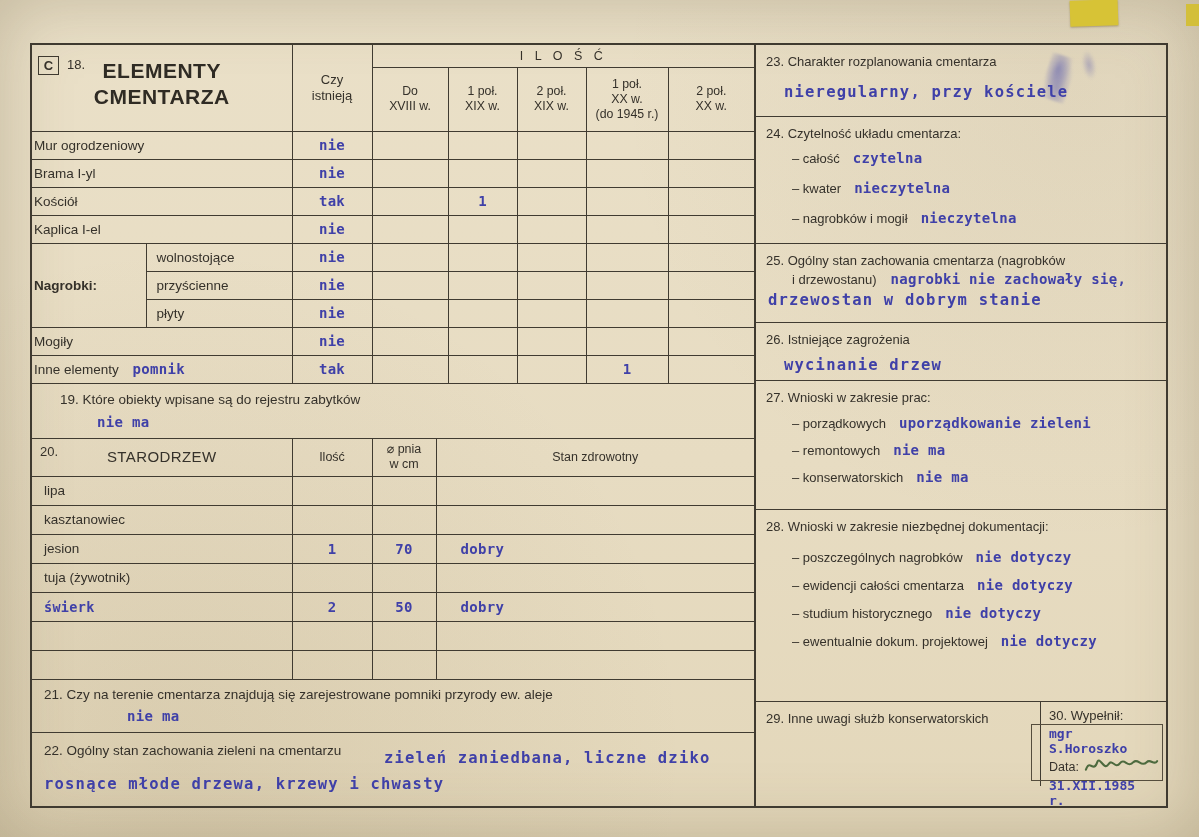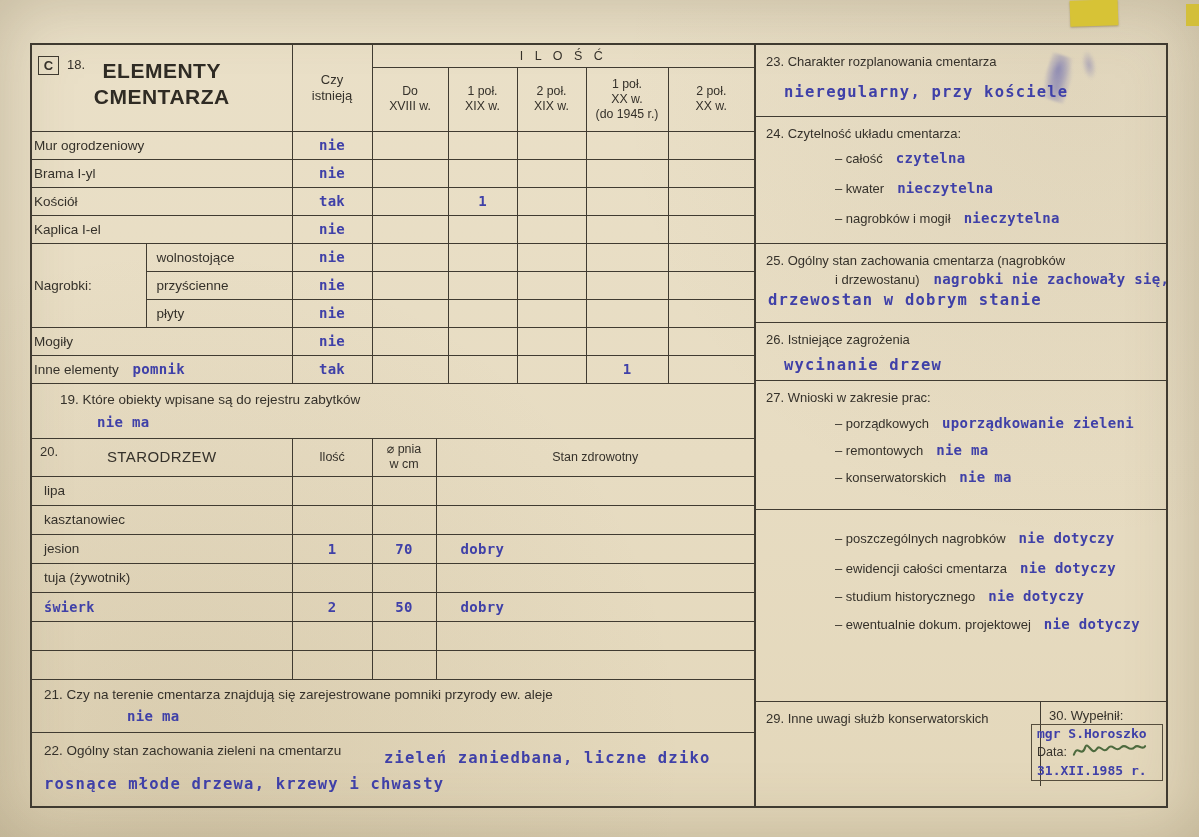--- a/index.html
+++ b/index.html
@@ -53,21 +53,21 @@
   .no18 { position:absolute; left:35px; top:12px; font-size:13px; color:#35312a; }
   .t18title {
     margin-top:13px; text-align:center; font-size:21px; font-weight:700;
     letter-spacing:.5px; line-height:26px; color:#2f2b24;
   }
   .czycell { text-align:center; font-size:13px; line-height:16px; color:#35312a; }
   .ilosccell { height:22px; text-align:center; font-size:12.5px; letter-spacing:4px; color:#35312a; }
   .period { height:64px; text-align:center; font-size:12.3px; line-height:15px; color:#35312a; }
   .t18 .lbl { height:28px; padding-left:2px; font-size:13.5px; }
   .t18 .sub { padding-left:10px; }
-  .t18 .grp { vertical-align:middle; }
+  .t18 .grp { vertical-align:middle;font-weight:bold; }
   .ctr { text-align:center; }
 
   
   .s19 { position:relative; height:54px; }
   .s19 .slabel { position:absolute; left:28px; top:8px; font-size:13.5px; }
   .s19 .sans  { position:absolute; left:65px; top:30px; }
   .s21 { position:relative; height:52px; }
   .s21 .slabel { position:absolute; left:12px; top:7px; font-size:13.5px; }
   .s21 .sans  { position:absolute; left:95px; top:28px; }
   .s22 { position:relative; height:78px; border-top:1.8px solid #403b31;text-align:right; }
@@ -85,21 +85,21 @@
   .t20 .no20 { position:absolute; left:8px; top:5px; font-size:13px; }
   .t20 .sttl { font-size:15px; letter-spacing:.4px; }
   .t20 td.name { height:29px; padding-left:12px; font-size:13.5px; text-align:left; }
   .t20 td.health { text-align:left; padding-left:24px; }
 
   
   .rsec { position:relative; border-bottom:1.8px solid #403b31; padding:8px 8px 0 10px; }
   .rsec:last-child { border-bottom:none; }
   .rlabel { font-size:13px; line-height:17px; }
   .item { display:flex; align-items:baseline; gap:13px; margin-left:26px; white-space:nowrap; }
-  .ipre { font-size:13px;margin-left:43px; }
+  .ipre { font-size:13px; }
   .s23 { height:72px; }
   .s23 .ans { margin:13px 0 0 18px; }
   .s24 { height:127px; }
   .s24 .item { margin-top:14px; }
   .s24 .item:nth-of-type(2) { margin-top:8px; }
   .s25 { height:79px; }
   .s25 .l2 { display:flex; gap:14px; align-items:baseline; margin:2px 0 0 26px; white-space:nowrap; }
   .s25 .l3 { margin:4px 0 0 2px; }
   .s26 { height:58px; }
   .s26 .ans { margin:8px 0 0 18px; }
@@ -109,21 +109,21 @@
   .s28 { height:192px; }
   .s28 .item { margin-top:12px; }
   .s28 .item:nth-of-type(2) { margin-top:14px; }
   .s2930 { display:flex; padding:0; height:84px; }
   .c29 { width:285px; border-right:1.8px solid #403b31; padding:8px 6px 0 10px; }
   .c29 .rlabel { white-space:nowrap; }
   .c30 { flex:1; position:relative; padding:6px 4px 0 8px; }
   .lbl30 { font-size:13px; }
   .stampbox {
     position:absolute; left:-10px; right:3px; top:22px; bottom:5px;
-    border:1.6px solid #554d3d; padding:1px 4px 0 5px;
+    border:1.6px solid #554d3d; padding:1px 4px 0 17px;
   }
   .stampbox .nm { font-size:13px; letter-spacing:0; }
   .dataline { display:flex; align-items:center; gap:4px; height:22px; }
   .dataline .pr { font-size:12.5px; }
   .sig { flex:0 0 auto; margin-top:-4px; }
   .stampbox .dt { font-size:13px; letter-spacing:0; }
 
   
   .sticker {
     position:absolute; left:1070px; top:0; width:48px; height:26px;
@@ -413,20 +413,21 @@
           <span class="ipre pr">– remontowych</span>
           <span class="tw">nie ma</span>
         </div>
         <div class="item">
           <span class="ipre pr">– konserwatorskich</span>
           <span class="tw">nie ma</span>
         </div>
       </div>
 
       <div class="rsec s28">
+        <div class="rlabel pr">28. Wnioski w zakresie niezbędnej dokumentacji:</div>
         <div class="item">
           <span class="ipre pr">– poszczególnych nagrobków</span>
           <span class="tw">nie dotyczy</span>
         </div>
         <div class="item">
           <span class="ipre pr">– ewidencji całości cmentarza</span>
           <span class="tw">nie dotyczy</span>
         </div>
         <div class="item">
           <span class="ipre pr">– studium historycznego</span>

